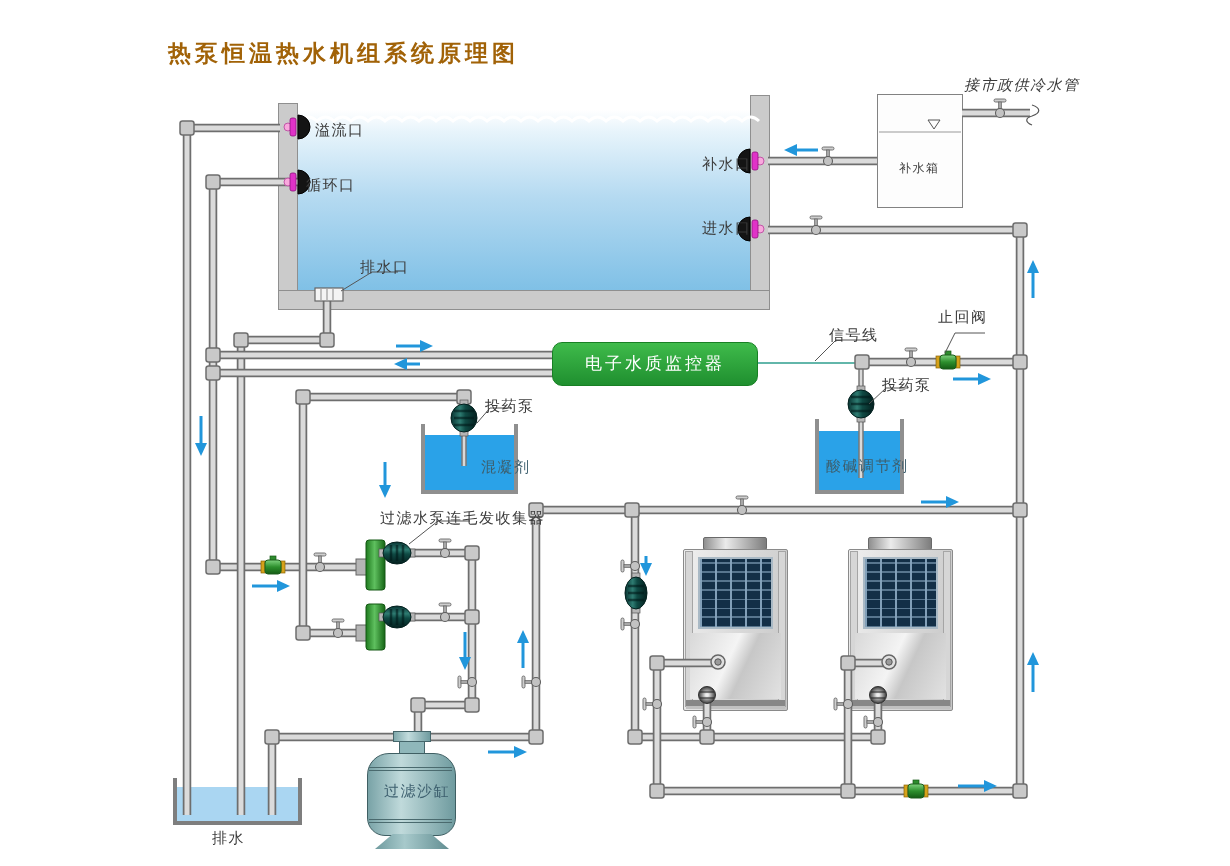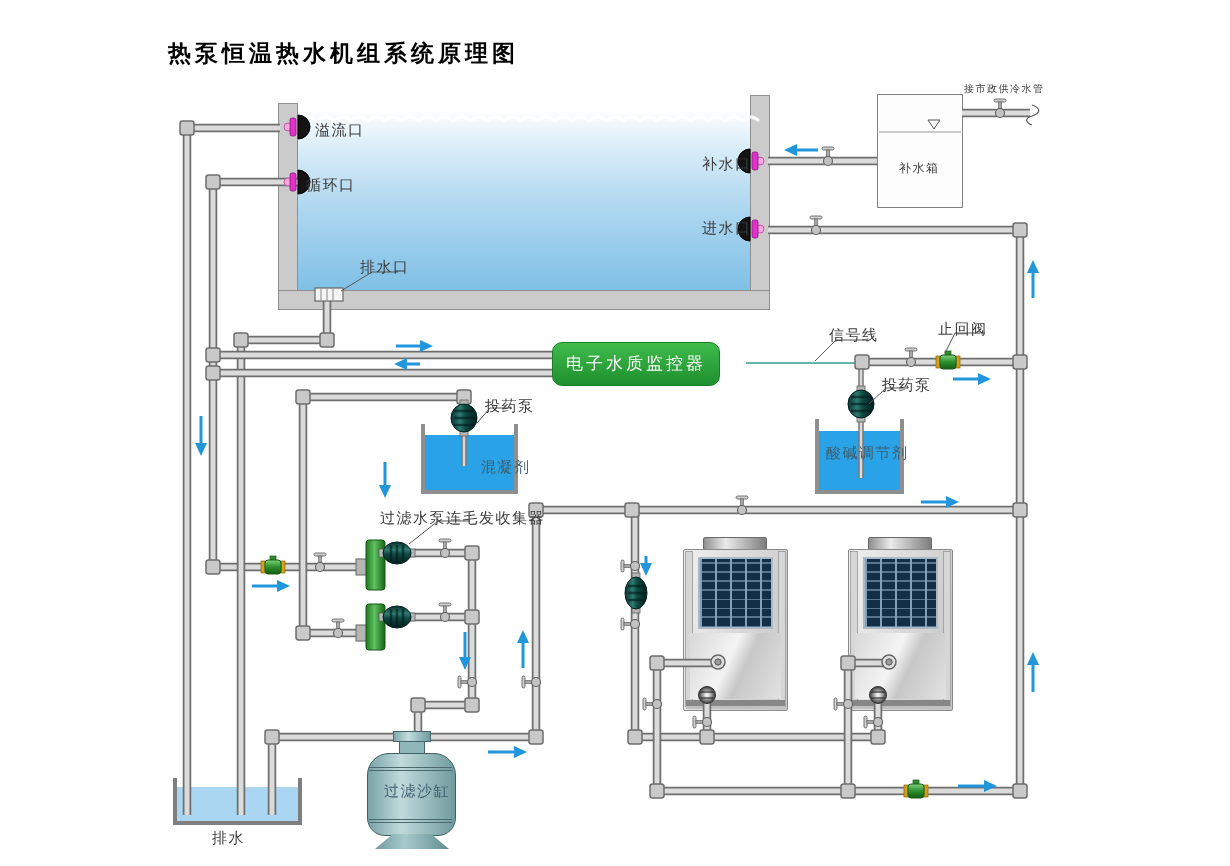--- a/index.html
+++ b/index.html
@@ -1,20 +1,20 @@
 <!DOCTYPE html>
 <html><head>
 <meta charset="utf-8">
 <style>
   html,body{margin:0;padding:0;background:#ffffff;}
   #canvas{position:relative;width:1230px;height:866px;background:#ffffff;overflow:hidden;
           font-family:"Liberation Sans","DejaVu Sans",sans-serif;}
   .lbl{position:absolute;font-size:15px;color:#3a3a3a;letter-spacing:1.5px;white-space:nowrap;}
   .lbl-blue{color:#3d5f6e;}
-  #title{position:absolute;left:168px;top:38px;font-size:23px;font-weight:bold;color:#000000;letter-spacing:4px;white-space:nowrap;}
+  #title{position:absolute;left:168px;top:38px;font-size:23px;font-weight:bold;color:#a16207;letter-spacing:4px;white-space:nowrap;}
   
   .wall{position:absolute;background:#cbcbcb;border:1.5px solid #8f8f8f;box-sizing:border-box;}
   #pool-water{position:absolute;left:298px;top:110px;width:452px;height:181px;
       background:linear-gradient(180deg,#ffffff 0%,#e7f4fb 12%,#b5daf1 48%,#7fc0e6 100%);}
   
   #refill-box{position:absolute;left:877px;top:94px;width:86px;height:114px;background:#fdfdfd;border:1.5px solid #828282;box-sizing:border-box;}
   
   .chem{position:absolute;border-left:4px solid #8f8f8f;border-right:4px solid #8f8f8f;border-bottom:4px solid #8f8f8f;box-sizing:border-box;}
   .chem .water{position:absolute;left:0;right:0;bottom:0;background:#2aa2e8;}
   
@@ -33,21 +33,21 @@
   .hp .foot{position:absolute;left:3px;top:163px;width:99px;height:6px;background:#878787;}
   .hp .foot2{position:absolute;left:3px;top:169px;width:99px;height:3px;background:#c0c0c0;}
   
   #sand{position:absolute;left:366px;top:731px;width:92px;height:118px;}
   #sand .collar1{position:absolute;left:27px;top:0;width:38px;height:11px;background:linear-gradient(90deg,#7fa9ac,#c2dcdd 40%,#6f9b9f);border:1.5px solid #44656a;box-sizing:border-box;}
   #sand .collar2{position:absolute;left:33px;top:10px;width:26px;height:13px;background:#8fb7ba;border:1.5px solid #44656a;box-sizing:border-box;}
   #sand .body{position:absolute;left:1px;top:22px;width:89px;height:83px;background:linear-gradient(90deg,#79a3a7,#c0dadb 38%,#6f9b9f);border:1.5px solid #3f5f63;border-radius:22px 22px 18px 18px;box-sizing:border-box;}
   #sand .band{position:absolute;left:3px;width:83px;height:4px;border-top:1.5px solid #4a6a6e;border-bottom:1.5px solid #4a6a6e;box-sizing:border-box;}
   #sand .base{position:absolute;left:9px;top:103px;width:74px;height:15px;background:linear-gradient(90deg,#6f9b9f,#a7c9cb 40%,#628e92);clip-path:polygon(24% 0,76% 0,100% 100%,0 100%);}
   
-  #monitor{position:absolute;left:552px;top:342px;width:168px;height:44px;border-radius:10px;
+  #monitor{position:absolute;left:552px;top:342px;width:206px;height:44px;border-radius:10px;
       background:linear-gradient(180deg,#3fbb4b,#1f8f2f);border:1px solid #188024;box-sizing:border-box;
       color:#ffffff;font-size:17px;letter-spacing:3px;text-align:center;line-height:42px;white-space:nowrap;}
   #pipes-svg{position:absolute;left:0;top:0;}
 </style>
 </head>
 <body>
 
 <div id="canvas">
 
   <div id="title">热泵恒温热水机组系统原理图</div>
@@ -457,23 +457,23 @@
   <div id="monitor">
     <span>电子水质监控器</span>
   </div>
 
   <div class="lbl" style="left:315px;top:121px;">溢流口</div>
   <div class="lbl" style="left:306px;top:176px;">循环口</div>
   <div class="lbl" style="left:360px;top:258px;">排水口</div>
   <div class="lbl" style="left:702px;top:155px;">补水口</div>
   <div class="lbl" style="left:702px;top:219px;text-align:right;">进水口</div>
   <div class="lbl" style="left:899px;top:160px;font-size:12px;">补水箱</div>
-  <div class="lbl" style="left:964px;top:82px;font-size:10px;">接市政供冷水管</div>
+  <div class="lbl" style="left:964px;top:76px;font-size:15px;font-style:italic;">接市政供冷水管</div>
   <div class="lbl" style="left:829px;top:326px;">信号线</div>
-  <div class="lbl" style="left:938px;top:320px;">止回阀</div>
+  <div class="lbl" style="left:938px;top:308px;">止回阀</div>
   <div class="lbl" style="left:882px;top:376px;">投药泵</div>
   <div class="lbl" style="left:485px;top:397px;">投药泵</div>
   <div class="lbl lbl-blue" style="left:471px;top:458px;margin-left:10px;">混凝剂</div>
-  <div class="lbl lbl-blue" style="left:826px;top:444px;">酸碱调节剂</div>
+  <div class="lbl lbl-blue" style="left:826px;top:457px;">酸碱调节剂</div>
   <div class="lbl" style="left:380px;top:509px;">过滤水泵连毛发收集器</div>
   <div class="lbl lbl-blue" style="left:384px;top:782px;">过滤沙缸</div>
   <div class="lbl" style="left:212px;top:829px;">排水</div>
 </div>
 
 </body></html>

